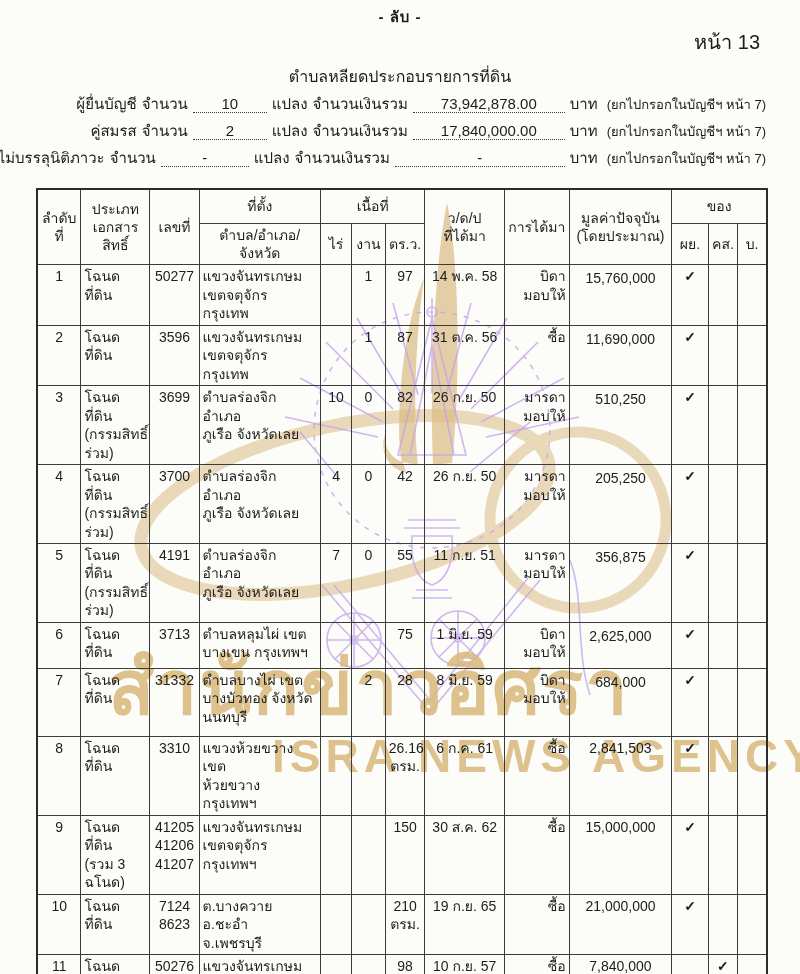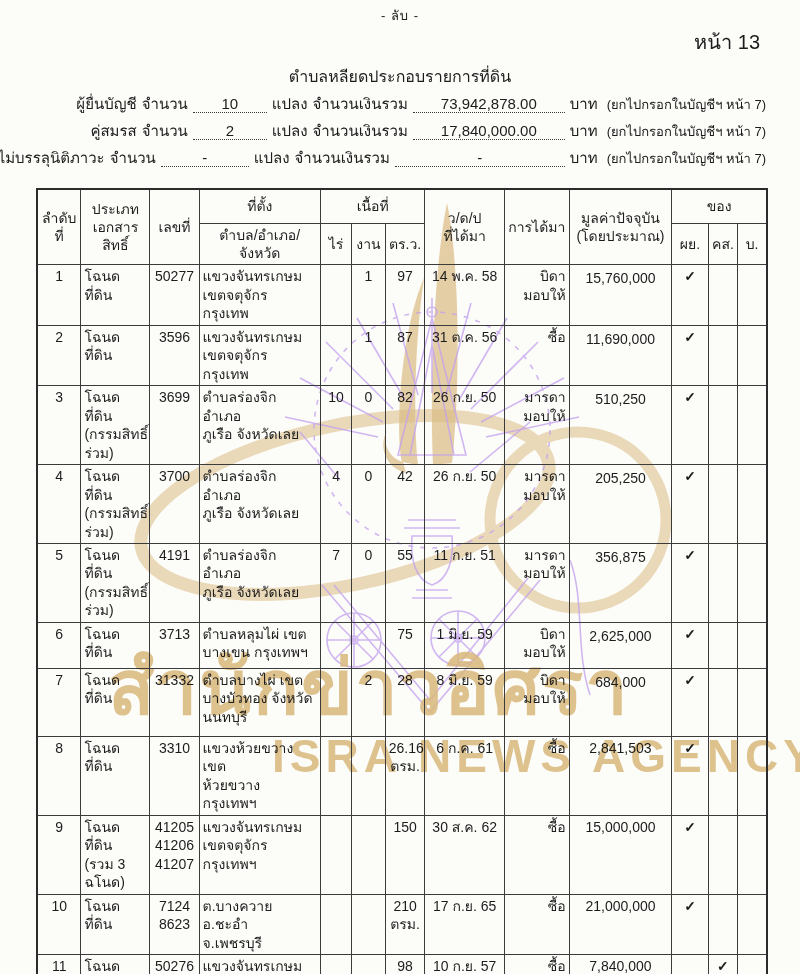--- a/index.html
+++ b/index.html
@@ -5,21 +5,21 @@
   html,body{margin:0;padding:0}
   body{
     width:800px;height:974px;position:relative;overflow:hidden;
     background:#fcfcf9;color:#1c1c1c;
     font-family:"Liberation Sans", sans-serif;
   }
   
   .wm{position:absolute;top:0;left:0;z-index:0;pointer-events:none}
   
   .classification{position:absolute;top:5px;left:0;width:100%;text-align:center;
-    font-size:13px;font-weight:normal;letter-spacing:1px;z-index:2}
+    font-size:15px;font-weight:bold;letter-spacing:1px;z-index:2}
   .page-number{position:absolute;top:26px;right:40px;font-size:20px;z-index:2}
   .doc-title{position:absolute;top:64px;left:0;width:100%;text-align:center;font-size:16px;z-index:2}
   
   .summary{position:absolute;top:92px;right:34px;z-index:2}
   .sum-line{display:flex;justify-content:flex-end;align-items:baseline;height:27px;font-size:15px;gap:5px;white-space:nowrap}
   .dotted{display:inline-block;border-bottom:1.5px dotted #3a3a3a;text-align:center;line-height:17px}
   .d-count{width:74px}
   .d-amount{width:152px}
   .sum-line:nth-child(3) .d-count{width:88px}
   .sum-line:nth-child(3) .d-amount{width:170px}
@@ -356,21 +356,21 @@
     <td class="c-no">10</td>
     <td class="c-type">โฉนดที่ดิน</td>
     <td class="c-deed">7124
 8623</td>
     <td class="c-loc">ต.บางควาย อ.ชะอำ
 จ.เพชรบุรี</td>
     <td class="c-num"></td>
     <td class="c-num"></td>
     <td class="c-num">210
 ตรม.</td>
-    <td class="c-date">17 ก.ย. 65</td>
+    <td class="c-date">19 ก.ย. 65</td>
     <td class="c-acq">ซื้อ</td>
     <td class="c-val">21,000,000</td>
     <td class="c-chk">✓</td>
     <td class="c-chk"></td>
     <td class="c-chk"></td>
   </tr>
       <tr>
     <td class="c-no">11</td>
     <td class="c-type">โฉนดที่ดิน</td>
     <td class="c-deed">50276</td>

